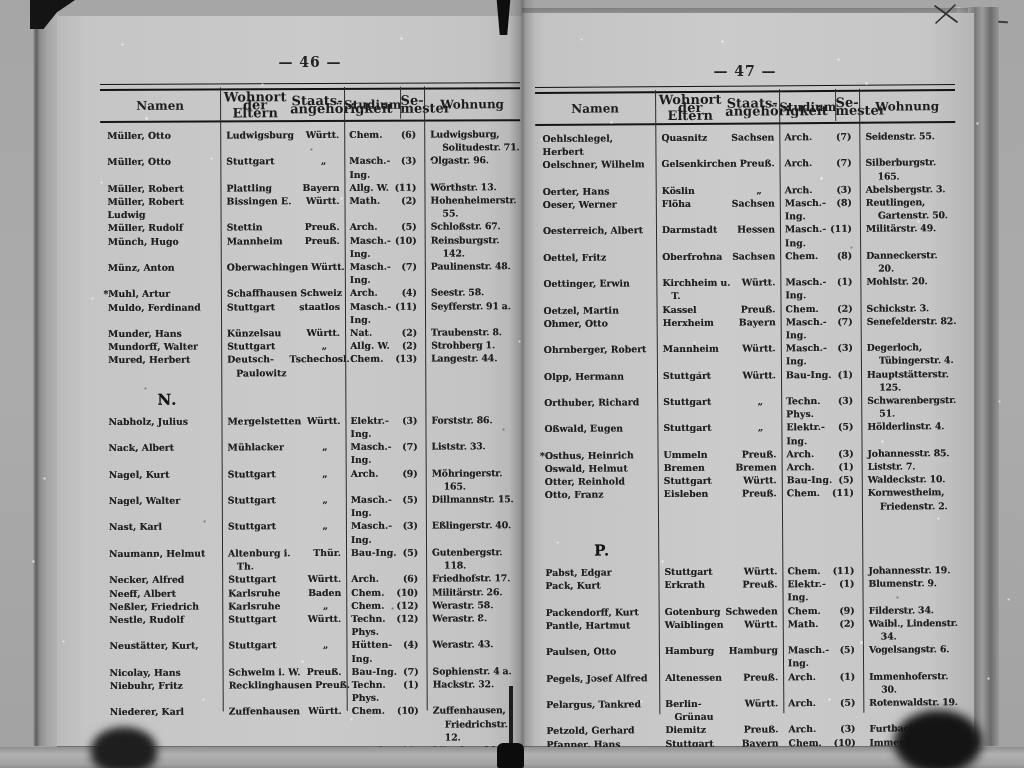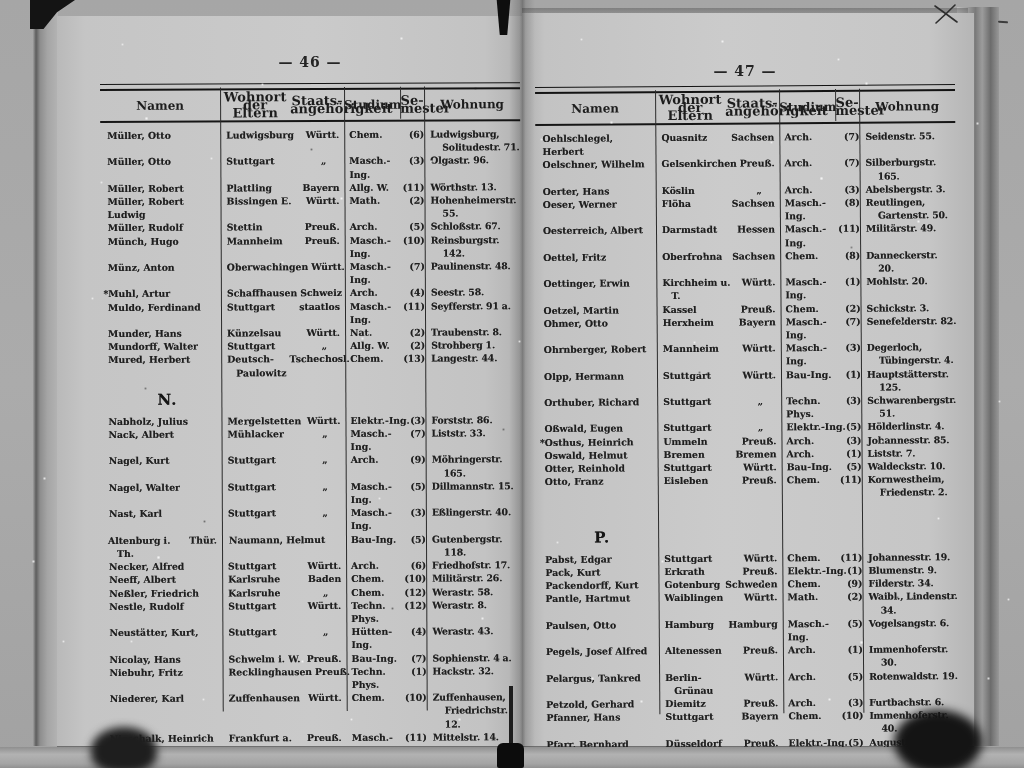--- a/index.html
+++ b/index.html
@@ -85,21 +85,21 @@
   .vr-h{position:absolute;top:4px;left:300px;width:1px;height:32px;background:#333;}
 
   .row{display:grid;grid-template-columns:120px 124px 80px 96px;line-height:13.2px;}
   .cell{font-size:9.3px;font-weight:bold;color:#1f1f1f;text-shadow:0 0 .4px rgba(25,25,25,.55);}
   .c-name{padding-left:7px;white-space:pre-line;}
   .c-name.star{text-indent:-4.5px;}
   .c-mid{display:flex;justify-content:space-between;align-items:flex-start;padding-left:6px;padding-right:5px;}
   .c-mid .wohnort{white-space:pre-line;padding-left:9px;text-indent:-9px;}
   .c-mid .staats{white-space:nowrap;padding-left:3px;}
   .c-mid .staats.ditto{padding-right:13px;}
-  .c-stud{display:flex;justify-content:space-between;padding-left:5px;padding-right:0;}
+  .c-stud{display:flex;justify-content:space-between;padding-left:5px;padding-right:8px;}
   .c-wohnung{padding-left:18px;text-indent:-12px;white-space:pre-line;letter-spacing:-.15px;}
   .section-heading{font-size:15px;font-weight:bold;letter-spacing:1px;color:#151515;
     padding:11px 0 6px 56px;text-shadow:0 0 .5px rgba(20,20,20,.6);}
   .section-heading[data-letter="P."]{padding-top:27px;}
 </style>
 </head>
 <body>
 
 <div class="scene">
   <div class="edge-left"></div>
@@ -323,25 +323,25 @@
               <span class="wohnort">Stuttgart</span>
               <span class="staats ditto">„</span>
             </div>
             <div class="cell c-stud">
               <span class="studium">Masch.-Ing.</span>
               <span class="sem">(3)</span>
             </div>
             <div class="cell c-wohnung">Eßlingerstr. 40.</div>
           </div>
           <div class="row">
+            <div class="cell c-name">Naumann, Helmut</div>
             <div class="cell c-mid">
               <span class="wohnort">Altenburg i. Th.</span>
               <span class="staats">Thür.</span>
             </div>
-            <div class="cell c-name">Naumann, Helmut</div>
             <div class="cell c-stud">
               <span class="studium">Bau-Ing.</span>
               <span class="sem">(5)</span>
             </div>
             <div class="cell c-wohnung">Gutenbergstr. 118.</div>
           </div>
           <div class="row">
             <div class="cell c-name">Necker, Alfred</div>
             <div class="cell c-mid">
               <span class="wohnort">Stuttgart</span>

